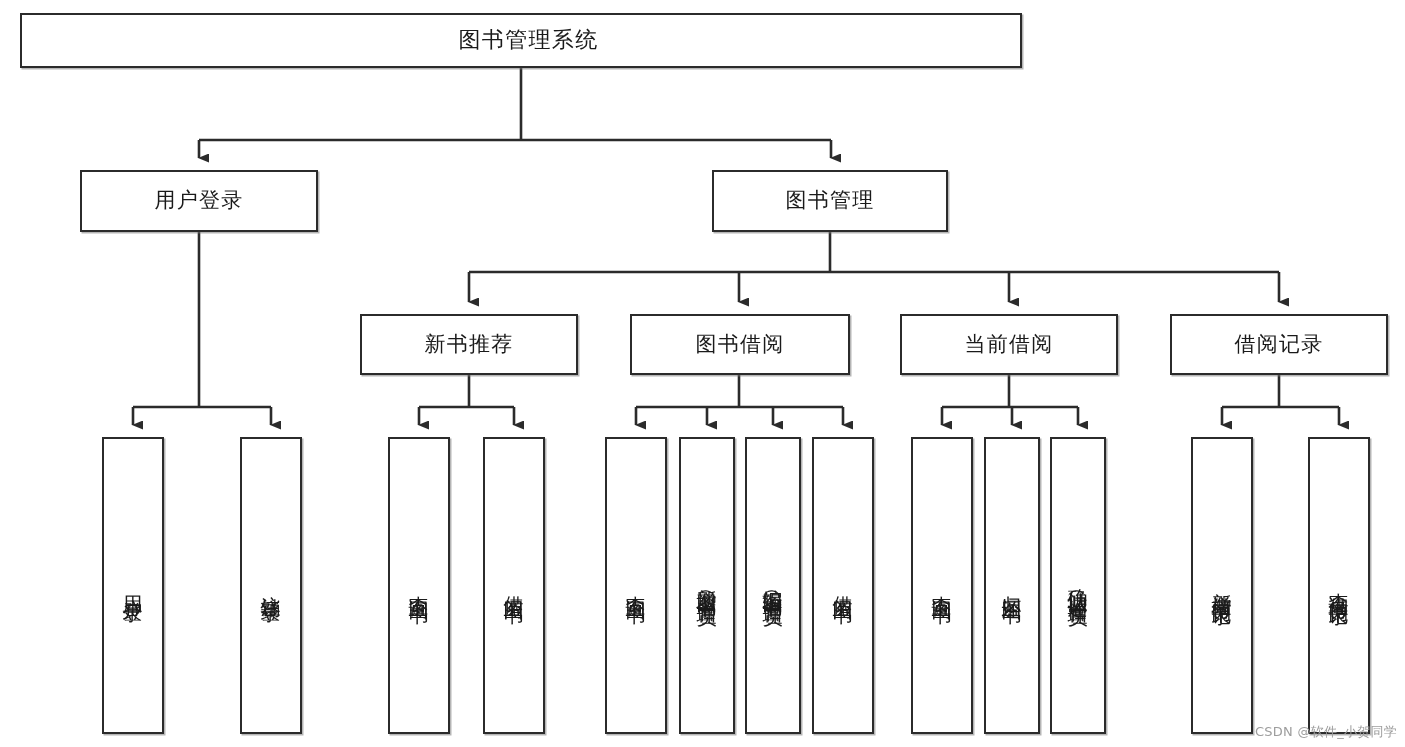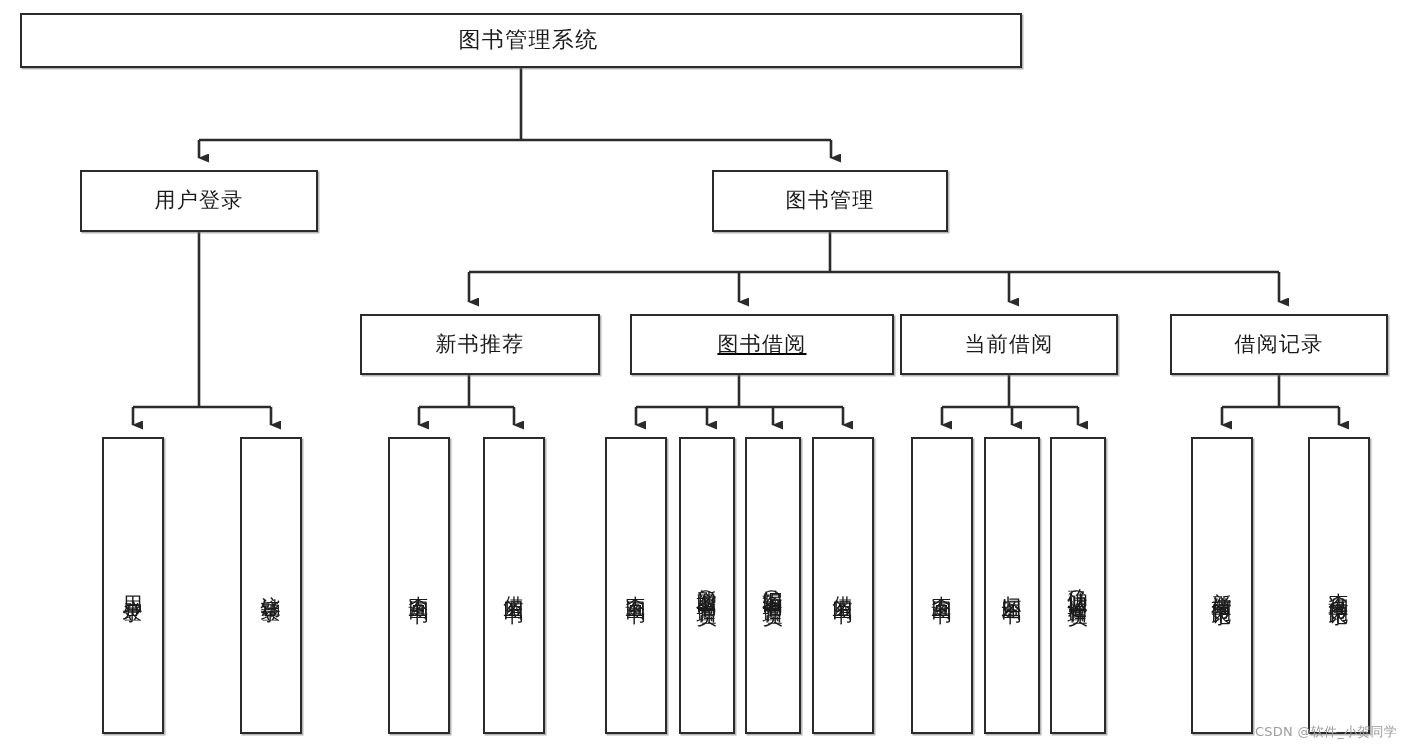--- a/index.html
+++ b/index.html
@@ -144,24 +144,24 @@
     <span class="node-label">图书管理系统</span>
   </div>
 
   <div class="node horizontal" style="left: 80px; top: 170px; width: 238px; height: 62px;">
     <span class="node-label">用户登录</span>
   </div>
   <div class="node horizontal" style="left: 712px; top: 170px; width: 236px; height: 62px;">
     <span class="node-label">图书管理</span>
   </div>
 
-  <div class="node horizontal" style="left: 360px; top: 314px; width: 240px; height: 61px;">
+  <div class="node horizontal" style="left: 360px; top: 314px; width: 218px; height: 61px;">
     <span class="node-label">新书推荐</span>
   </div>
-  <div class="node horizontal" style="left: 630px; top: 314px; width: 264px; height: 61px; text-decoration: underline;">
+  <div class="node horizontal" style="left: 630px; top: 314px; width: 220px; height: 61px;">
     <span class="node-label">图书借阅</span>
   </div>
   <div class="node horizontal" style="left: 1170px; top: 314px; width: 218px; height: 61px;">
     <span class="node-label">借阅记录</span>
   </div>
   <div class="node horizontal" style="left: 900px; top: 314px; width: 218px; height: 61px;">
     <span class="node-label">当前借阅</span>
   </div>
 
   <div class="node vertical" style="left: 102px; top: 437px; width: 62px; height: 297px;">

